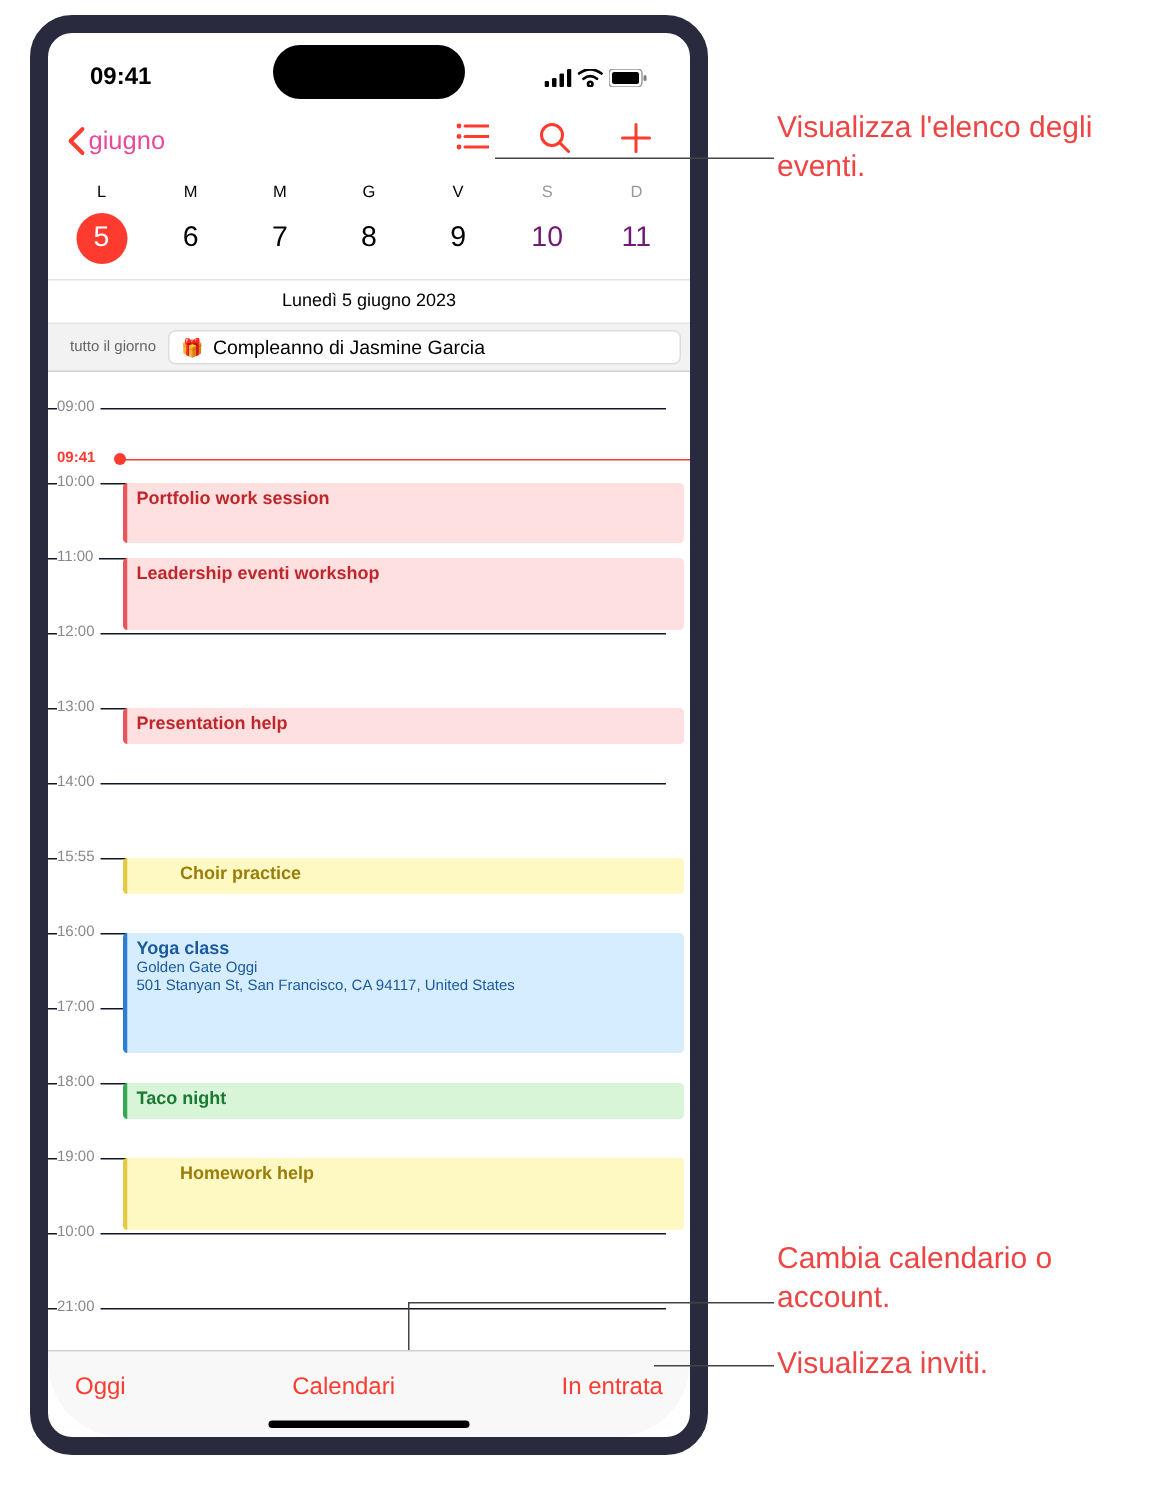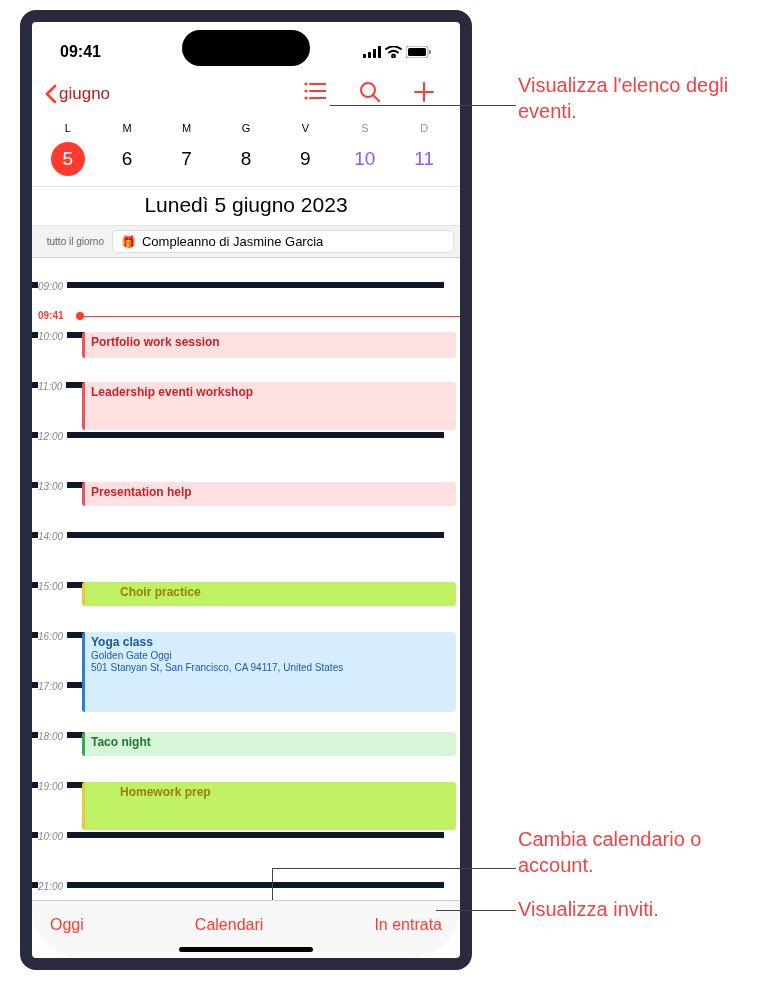--- a/index.html
+++ b/index.html
@@ -10,21 +10,21 @@
   height: 998px;
   position: relative;
 }
 .phone-frame {
   position: absolute;
   left: 20px;
   top: 10px;
   width: 452px;
   height: 960px;
   border: 12px solid #2a2a3e;
-  border-radius: 16px;
+  border-radius: 28px;
   background: #fff;
   overflow: hidden;
 }
 .phone-inner {
   width: 100%;
   height: 100%;
   border-radius: 50px;
   background: #fff;
   position: relative;
   overflow: hidden;
@@ -54,21 +54,21 @@
 .nav-bar {
   height: 44px;
   display: flex;
   align-items: center;
   justify-content: space-between;
   padding: 0 12px;
 }
 .back-btn {
   display: flex;
   align-items: center;
-  color: #b91c1c;
+  color: #ec4899;
   font-size: 17px;
   gap: 2px;
 }
 .nav-icons { display: flex; gap: 34px; padding-right: 14px; }
 .week-header {
   display: flex;
   padding: 0 6px;
   border-bottom: 1px solid #e5e5e5;
 }
 .day-col {
@@ -81,25 +81,25 @@
 .day-num {
   font-size: 19px;
   color: #000;
   width: 34px;
   height: 34px;
   line-height: 34px;
   border-radius: 50%;
   margin: 0 auto;
   display: inline-block;
 }
-.day-col.weekend .day-num { color: #8b5cf6; }
+.day-col.weekend .day-num { color: #701a75; }
 .day-col.selected .day-num { background: #ff3b30; color: #fff; font-weight: 500; }
 .date-title {
   text-align: center;
-  font-size: 21px;
+  font-size: 12px;
   padding: 6px 0 8px;
   border-bottom: 1px solid #e5e5e5;
 }
 .allday-row {
   display: flex;
   align-items: center;
   background: #f2f2f2;
   border-bottom: 1px solid #d0d0d0;
   padding: 4px 6px;
   gap: 8px;
@@ -118,22 +118,21 @@
 }
 .gift-icon { color: #ff3b30; font-size: 12px; }
 .timeline {
   position: relative;
   height: 640px;
   overflow: hidden;
 }
 .hour-row {
   position: absolute;
   left: 0; right: 16px;
-  border-top: 6px solid #0f172a;
-  font-style: italic;
+  border-top: 1px solid #0f172a;
 }
 .hour-label {
   position: absolute;
   left: 6px;
   top: -7px;
   font-size: 10px;
   color: #888;
   background: #fff;
   padding-right: 4px;
 }
@@ -166,21 +165,21 @@
   right: 4px;
   border-radius: 3px;
   border-left: 3px solid;
   padding: 3px 6px;
   font-size: 12px;
   overflow: hidden;
 }
 .event-title { font-weight: 600; font-size: 12px; }
 .event-sub { font-size: 10px; margin-top: 1px; }
 .ev-red { background: #ffe0e0; border-color: #e8555a; color: #c0272c; }
-.ev-yellow { background: #bef264; border-color: #e6c842; color: #9a7d0a; padding-left: 35px; }
+.ev-yellow { background: #fef9c3; border-color: #e6c842; color: #9a7d0a; padding-left: 35px; }
 .ev-blue { background: #d6ecff; border-color: #2d7dd2; color: #1a5a9e; }
 .ev-green { background: #d8f5d8; border-color: #34a853; color: #1a7a34; }
 .bottom-bar {
   position: absolute;
   bottom: 0; left: 0; right: 0;
   height: 58px;
   display: flex;
   justify-content: space-between;
   align-items: center;
   padding: 0 18px 10px;
@@ -303,21 +302,21 @@
       <div class="hour-row" style="top:174px">
           <span class="hour-label">12:00</span>
         </div>
       <div class="hour-row" style="top:224px">
           <span class="hour-label">13:00</span>
         </div>
       <div class="hour-row" style="top:274px">
           <span class="hour-label">14:00</span>
         </div>
       <div class="hour-row" style="top:324px">
-          <span class="hour-label">15:00</span>
+          <span class="hour-label">15:55</span>
         </div>
       <div class="hour-row" style="top:374px">
           <span class="hour-label">16:00</span>
         </div>
       <div class="hour-row" style="top:424px">
           <span class="hour-label">17:00</span>
         </div>
       <div class="hour-row" style="top:474px">
           <span class="hour-label">18:00</span>
         </div>
@@ -328,42 +327,42 @@
           <span class="hour-label">10:00</span>
         </div>
       <div class="hour-row" style="top:624px">
           <span class="hour-label">21:00</span>
         </div>
 
       <div class="now-label" style="top:58px">09:41</div>
       <div class="now-dot" style="top:58px"></div>
       <div class="now-line" style="top:58px"></div>
 
-      <div class="event ev-red" style="top:74px;height:26px">
+      <div class="event ev-red" style="top:74px;height:40px">
           <div class="event-title">Portfolio work session</div>
         </div>
       <div class="event ev-red" style="top:124px;height:48px">
           <div class="event-title">Leadership eventi workshop</div>
         </div>
       <div class="event ev-red" style="top:224px;height:24px">
           <div class="event-title">Presentation help</div>
         </div>
       <div class="event ev-yellow" style="top:324px;height:24px">
           <div class="event-title">Choir practice</div>
         </div>
       <div class="event ev-blue" style="top:374px;height:80px">
         <div class="event-title">Yoga class</div>
         <div class="event-sub">Golden Gate Oggi</div>
         <div class="event-sub">501 Stanyan St, San Francisco, CA 94117, United States</div>
       </div>
       <div class="event ev-green" style="top:474px;height:24px">
           <div class="event-title">Taco night</div>
         </div>
       <div class="event ev-yellow" style="top:524px;height:48px">
-          <div class="event-title">Homework prep</div>
+          <div class="event-title">Homework help</div>
         </div>
     </div>
 
     <div class="bottom-bar">
       <span>Oggi</span>
       <span>Calendari</span>
       <span>In entrata</span>
     </div>
     <div class="home-indicator"></div>
   </div>

